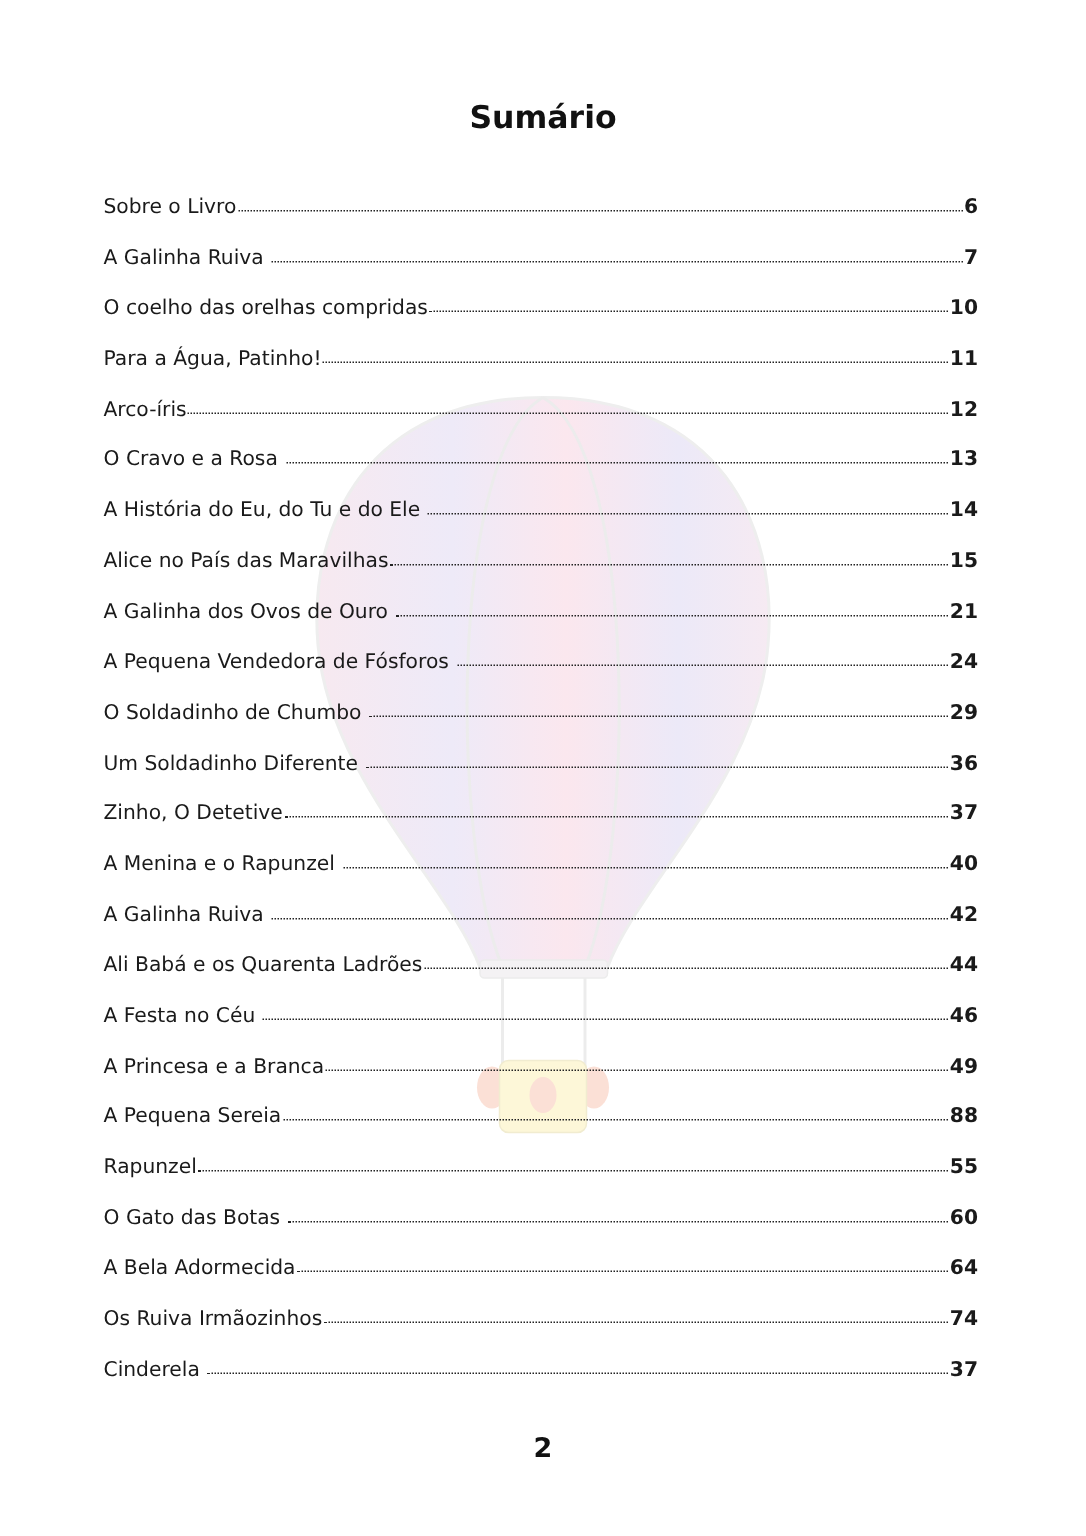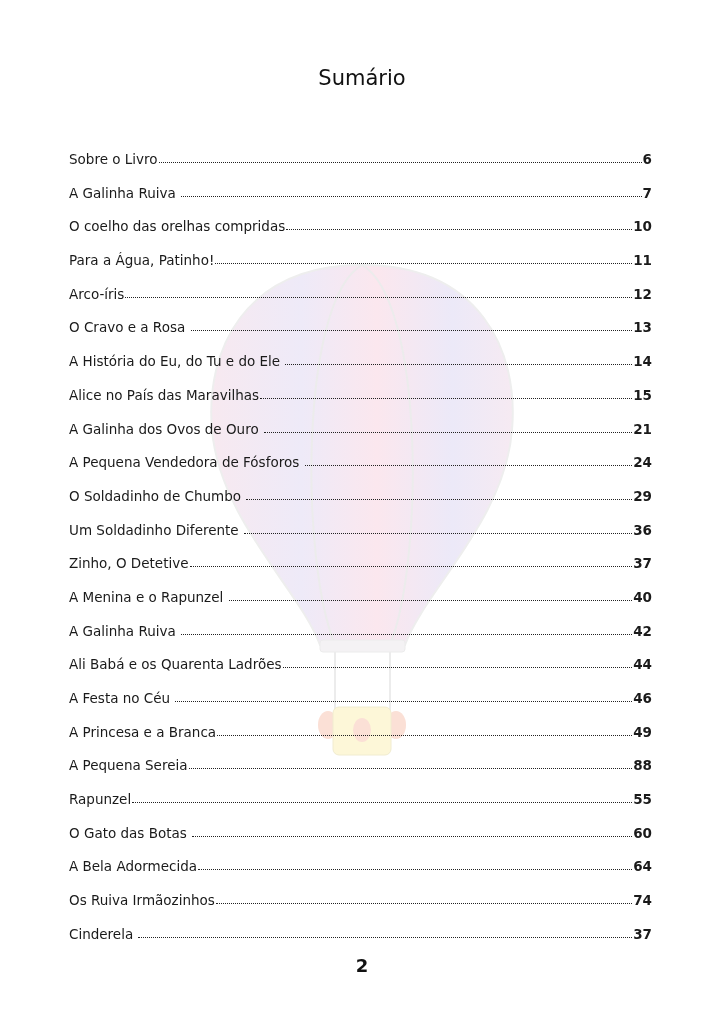--- a/index.html
+++ b/index.html
@@ -3,28 +3,28 @@
   <meta charset="utf-8">
   <style>
     html, body { margin: 0; padding: 0; background: #ffffff; }
     body {
       width: 724px; height: 1024px; position: relative; overflow: hidden;
       font-family: "DejaVu Sans", sans-serif; color: #111111;
     }
     .watermark { position: absolute; left: 0; top: 0; width: 724px; height: 1024px; pointer-events: none; }
     .title {
       position: absolute; top: 66px; left: 0; width: 724px; text-align: center;
-      font-size: 21px; font-weight: normal; color: #111;
+      font-size: 21px; font-weight: bold; color: #111;
     }
     .toc { position: absolute; left: 69px; top: 126px; width: 583px; }
     .toc-row {
       display: flex; align-items: baseline; height: 33.7px; font-size: 13.5px;
       line-height: 24px; color: #1a1a1a;
     }
-    .toc-label { white-space: pre; flex: 0 0 auto; margin-top: 21px; }
+    .toc-label { white-space: pre; flex: 0 0 auto; }
     .toc-dots {
       flex: 1 1 auto; margin: 0 1px; height: 2px; align-self: baseline;
       border-bottom: 1.6px dotted #222; position: relative; top: -1px;
     }
     .toc-page { flex: 0 0 auto; font-weight: bold; font-size: 13.5px; }
     .page-number {
       position: absolute; top: 955px; left: 0; width: 724px; text-align: center;
       font-size: 18px; font-weight: bold;
     }
   </style>

